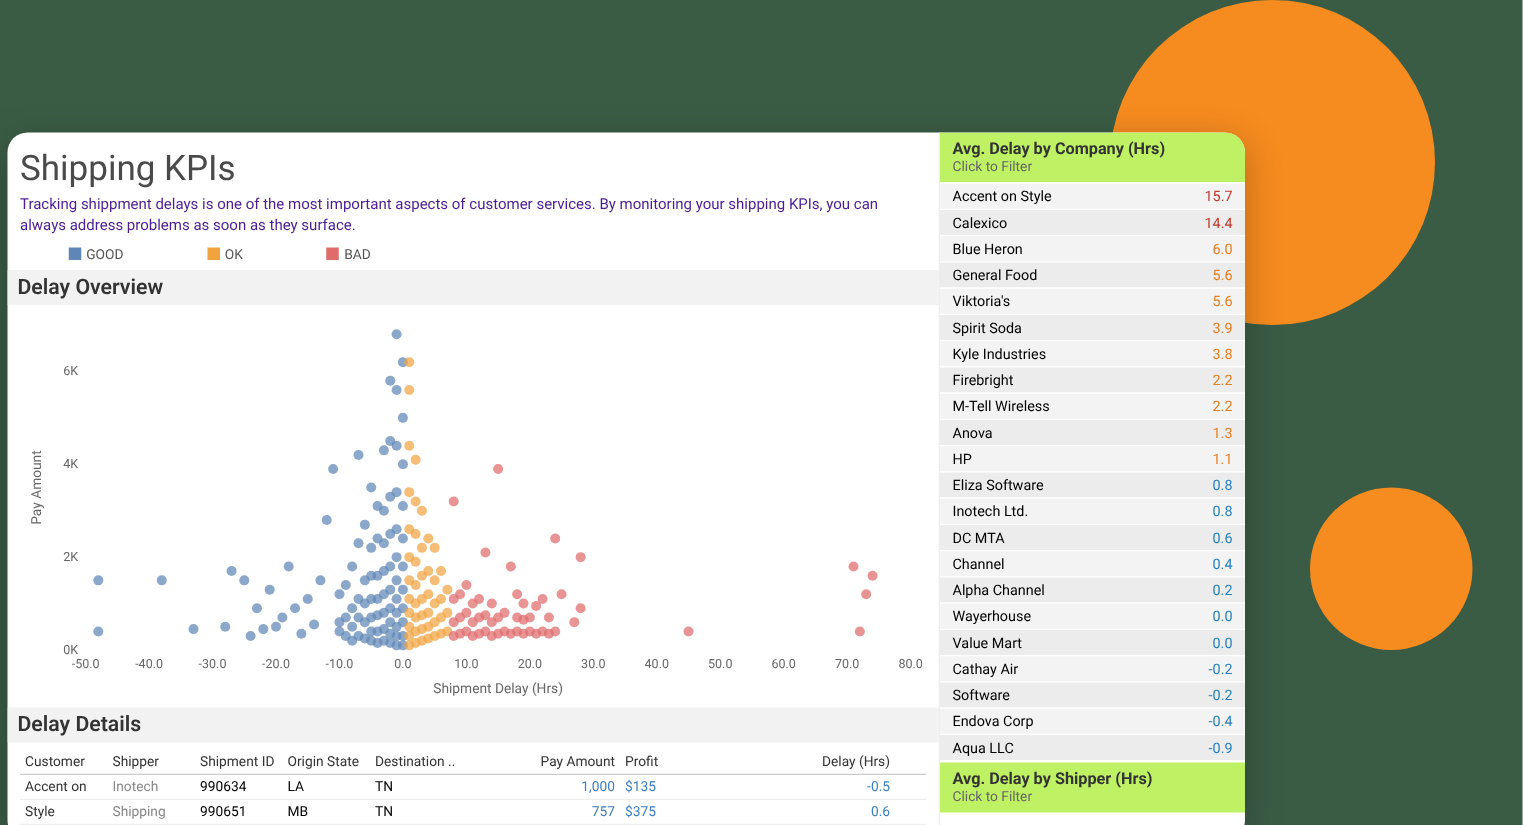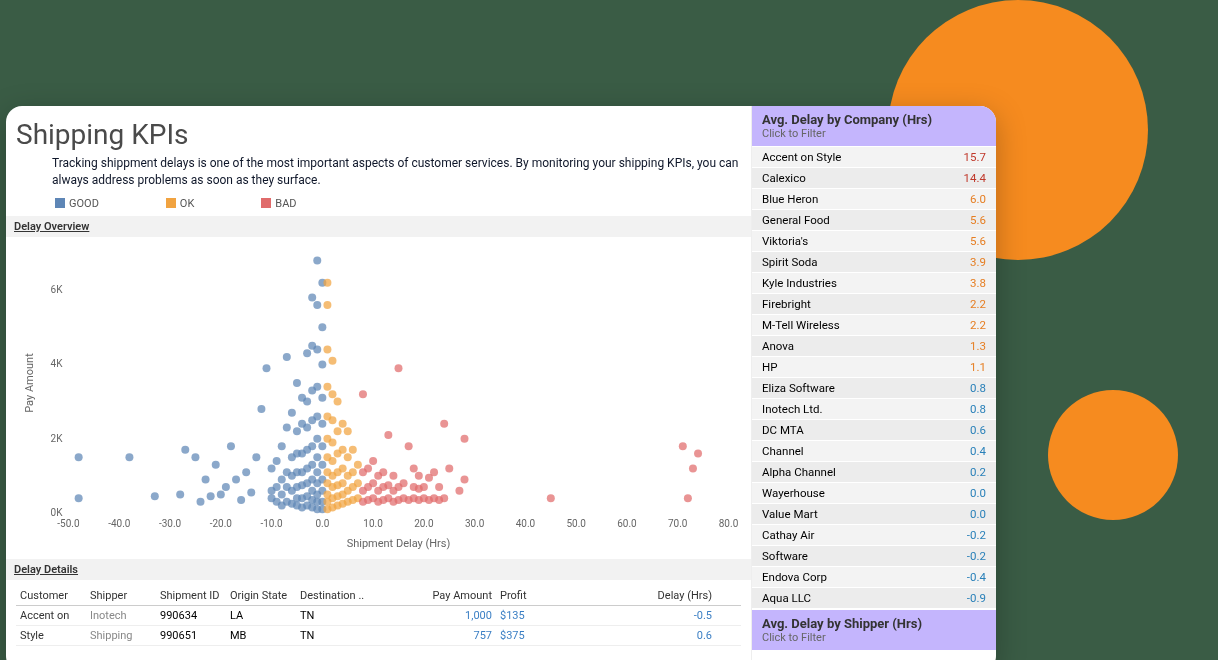--- a/index.html
+++ b/index.html
@@ -5,37 +5,37 @@
   * { box-sizing: border-box; }
   body { margin:0; padding:0; width:1218px; height:660px; font-family:-apple-system,BlinkMacSystemFont,"Segoe UI",Roboto,Arial,sans-serif; background:#3a5c45; position:relative; overflow:hidden;}
   .circle { position:absolute; border-radius:50%; background:#f68b1f; }
   .circle.big { width:260px; height:260px; right:70px; top:0; }
   .circle.small { width:130px; height:130px; right:40px; bottom:140px; }
   .panel { position:absolute; top:106px; left:6px; width:990px; height:566px; background:#fff; border-radius:16px; box-shadow:0 8px 30px rgba(0,0,0,0.25); overflow:hidden;}
   .inner { display:flex; height:100%;}
   .left { flex:1; padding:10px; min-width:0;}
   .right { width:245px; border-left:1px solid #eee; }
   h1 { font-weight:400; font-size:28px; color:#4a4a4a; margin:2px 0 4px;}
-  .desc { font-size:12px; color:#0f172a; max-width:700px; line-height:1.4;margin-left:36px;}
+  .desc { font-size:12px; color:#4c1d95; max-width:700px; line-height:1.4;}
   .legend { display:flex; gap:28px; font-size:11px; color:#555; margin:8px 0 4px;}
   .legend-item { display:flex; align-items:center; gap:4px;padding-left:39px;}
   .sw { width:10px; height:10px; display:inline-block;}
-  .section-head { background:#f2f2f2; font-size:11px; font-weight:600; color:#333; padding:4px 8px; margin:6px -10px 6px;text-decoration:underline;}
+  .section-head { background:#f2f2f2; font-size:17px; font-weight:600; color:#333; padding:4px 8px; margin:6px -10px 6px;}
   .chart-area { position:relative; height:310px; }
   svg.plot { width:100%; height:100%;}
   .axis-label { font-size:11px; fill:#666;}
   .tick { font-size:10px; fill:#666;}
   circle.pt { opacity:0.72;}
   .table-head { display:flex; font-size:11px; color:#333; border-bottom:1px solid #ccc; margin-top:4px;}
   .table-head > div { padding:3px 4px;}
   .col-cust{width:70px;} .col-ship{width:70px;} .col-sid{width:70px;} .col-os{width:70px;} .col-ds{width:80px;} .col-pay{width:120px; text-align:right;} .col-profit{width:110px; } .col-delay{width:110px; text-align:right;}
   .table-row{display:flex; font-size:11px; border-bottom:1px solid #eee;}
   .table-row > div{padding:3px 4px;}
   .blue{color:#3b7fc4;}
-  .side-head{background:#c4b5fd; padding:6px 10px;}
+  .side-head{background:#bef264; padding:6px 10px;}
   .side-head .t{font-size:13px; font-weight:700; color:#333;}
   .side-head .s{font-size:11px; color:#666;}
   .company-row{display:flex; justify-content:space-between; padding:3px 10px; font-size:11.5px; border-top:1px solid #fff;}
   .company-row:nth-child(odd){background:#f3f3f3;}
   .company-row:nth-child(even){background:#ececec;}
   .val-red{color:#c0392b;} .val-orange{color:#e67e22;} .val-blue{color:#2980b9;}
 </style>
 </head>
 <body>
 

